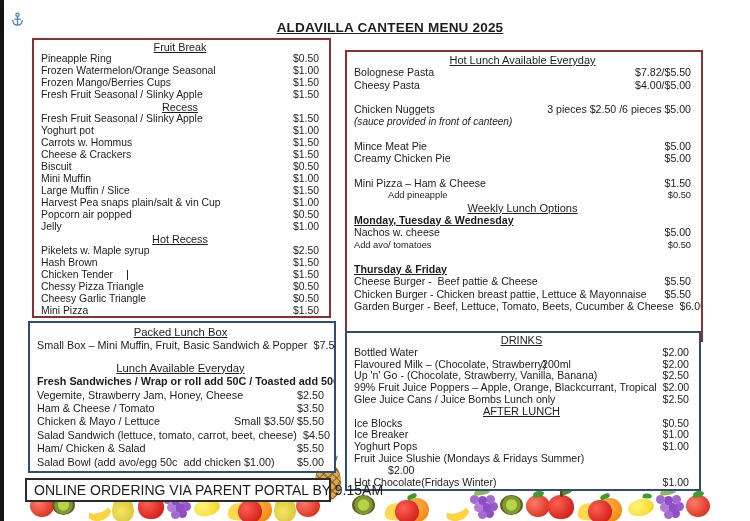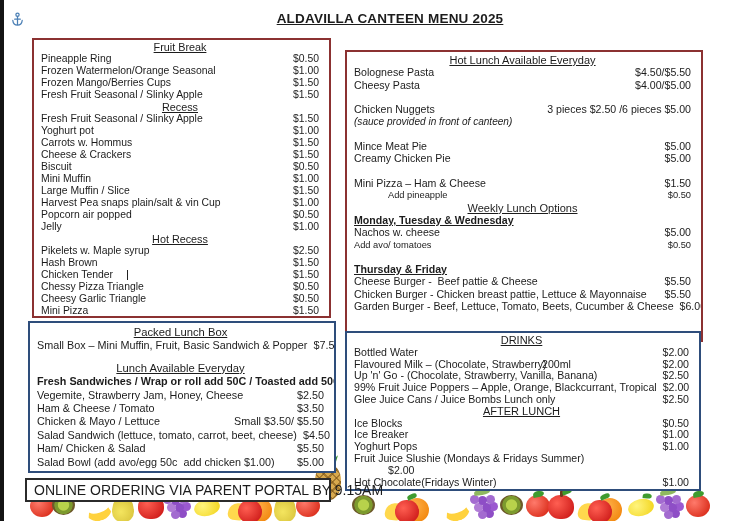--- a/index.html
+++ b/index.html
@@ -1,21 +1,21 @@
 <!DOCTYPE html>
 <html><head>
 <meta charset="utf-8">
 <style>
   *{margin:0;padding:0;box-sizing:border-box}
   html,body{width:750px;height:521px}
   body{position:relative;overflow:hidden;background:#fff;color:#1c1c1c;
        font-family:"Liberation Sans","DejaVu Sans",sans-serif}
   .edge{position:absolute;left:0;top:0;width:4px;height:521px;background:#141414;z-index:6}
   .anchor{position:absolute;left:10px;top:12px;z-index:4}
-  .title{position:absolute;left:250px;top:11px;width:280px;text-align:center;
+  .title{position:absolute;left:250px;top:20px;width:280px;text-align:center;
          font-size:13.5px;font-weight:700;text-decoration:underline;letter-spacing:.2px;z-index:4}
   .box{position:absolute;background:#fff;z-index:2;border:2px solid #000;padding:1px 10px 0 7px;overflow:hidden}
   .box.red{border-color:#8b3131}
   .box.blue{border-color:#2e4d7b}
   #box1{left:32px;top:38px;width:299px;height:280px;font-size:10.4px;--lh:12px;--sp:8px}
   #box2{left:28px;top:321px;width:308px;height:152px;font-size:10.8px;--lh:13.4px;--sp:9px;padding-top:3px}
   #box3{left:345px;top:38px;width:358px;height:292px;font-size:10.6px;--lh:12.4px;--sp:12px;padding-top:2px}
   #box4{left:345px;top:331px;width:356px;height:160px;font-size:10.6px;--lh:11.8px;--sp:8px;padding-top:2px}
   .sec-h,.day-h,.sub-h,.row{line-height:var(--lh);height:var(--lh);white-space:nowrap}
   .sec-h{font-weight:400;text-align:center;text-decoration:underline;font-size:1.04em}
@@ -204,21 +204,21 @@
     </div>
     <div class="row">
       <span class="nm">Salad Bowl (add avo/egg 50c  add chicken $1.00)</span>
       <span class="pr">$5.00</span>
     </div>
   </div>
 <div class="box red" id="box3" style="border-color: rgb(139, 49, 49); margin-top: 12px;">
     <div class="sec-h">Hot Lunch Available Everyday</div>
     <div class="row">
       <span class="nm">Bolognese Pasta</span>
-      <span class="pr">$4.50/$5.50</span>
+      <span class="pr">$7.82/$5.50</span>
     </div>
     <div class="row">
       <span class="nm">Cheesy Pasta</span>
       <span class="pr">$4.00/$5.00</span>
     </div>
     <div class="spacer"></div>
     <div class="row">
       <span class="nm">Chicken Nuggets</span>
       <span class="pr">3 pieces $2.50 /6 pieces $5.00</span>
     </div>

